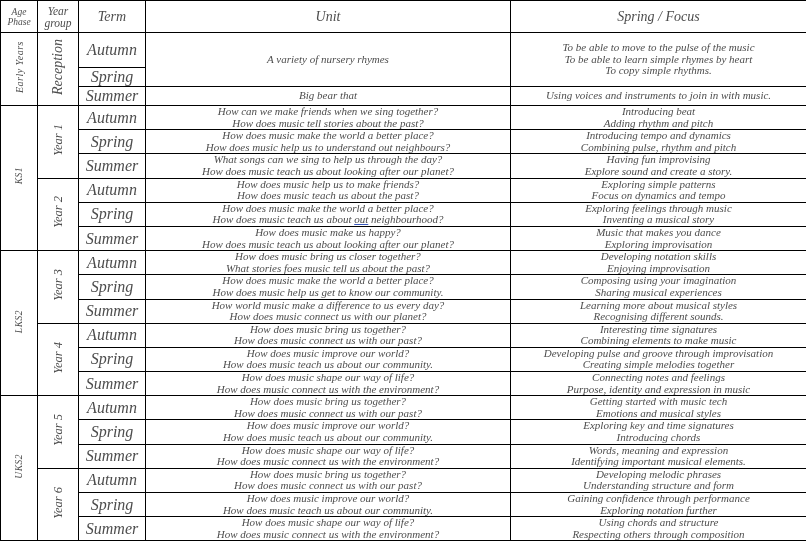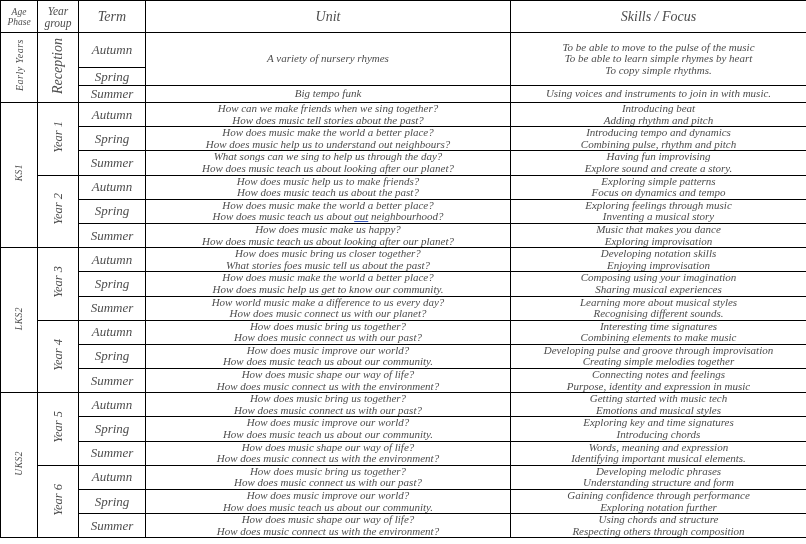--- a/index.html
+++ b/index.html
@@ -4,21 +4,21 @@
 <style>
   html,body{margin:0;padding:0;background:#fff;}
   body{width:806px;height:544px;overflow:hidden;
        font-family:"Liberation Serif", serif;font-style:italic;color:#4d4d4d;}
   table{width:806px;height:460px;border-collapse:collapse;table-layout:fixed;background:#fff;}
   td,th{border:1px solid #000;padding:0 2px;font-weight:normal;vertical-align:middle;text-align:center;overflow:hidden;}
   thead tr{height:32px;}
   th{font-size:14px;line-height:13px;}
   th.small-head{font-size:9.5px;line-height:10px;}
   th.year-head{font-size:11.5px;line-height:12px;margin-top:17px;}
-  .term-cell{font-size:13px;}
+  .term-cell{font-size:16px;}
   .text-cell{font-size:11px;line-height:11.6px;}
   .line{white-space:nowrap;}
   .vertical{display:inline-block;writing-mode:vertical-rl;transform:rotate(180deg);white-space:nowrap;}
   .phase-cell .vertical{font-size:9.5px;letter-spacing:0.5px;}
   .phase-cell.early .vertical{font-size:10px;}
   .year-cell .vertical{font-size:12.5px;}
   .year-cell.reception .vertical{font-size:14px;}
   .underline{text-decoration:underline;text-decoration-color:#3b5bbf;}
   tr.rec-autumn{height:35px;}
   tr.rec-spring{height:18px;}
@@ -40,21 +40,21 @@
       <th class="small-head">
         <div>Age</div>
         <div>Phase</div>
       </th>
       <th class="year-head">
         <div>Year</div>
         <div>group</div>
       </th>
       <th>Term</th>
       <th>Unit</th>
-      <th>Skills / Focus</th>
+      <th>Spring / Focus</th>
     </tr>
   </thead>
   <tbody>
       <tr class="rec-autumn">
         <td class="phase-cell early" rowspan="3"><span class="vertical">Early Years</span></td>
         <td class="year-cell reception" rowspan="3"><span class="vertical">Reception</span></td>
         <td class="term-cell">Autumn</td>
         <td class="text-cell" rowspan="2">
           <div class="line">A variety of nursery rhymes</div>
         </td>
@@ -63,21 +63,21 @@
           <div class="line">To be able to learn simple rhymes by heart</div>
           <div class="line">To copy simple rhythms.</div>
         </td>
       </tr>
       <tr class="rec-spring">
         <td class="term-cell">Spring</td>
       </tr>
       <tr class="rec-summer">
         <td class="term-cell">Summer</td>
         <td class="text-cell">
-          <div class="line">Big tempo funk</div>
+          <div class="line">Big bear that</div>
         </td>
         <td class="text-cell">
           <div class="line">Using voices and instruments to join in with music.</div>
         </td>
       </tr>
       <tr>
         <td class="phase-cell" rowspan="6"><span class="vertical">KS1</span></td>
         <td class="year-cell" rowspan="3"><span class="vertical">Year 1</span></td>
         <td class="term-cell">Autumn</td>
         <td class="text-cell">

